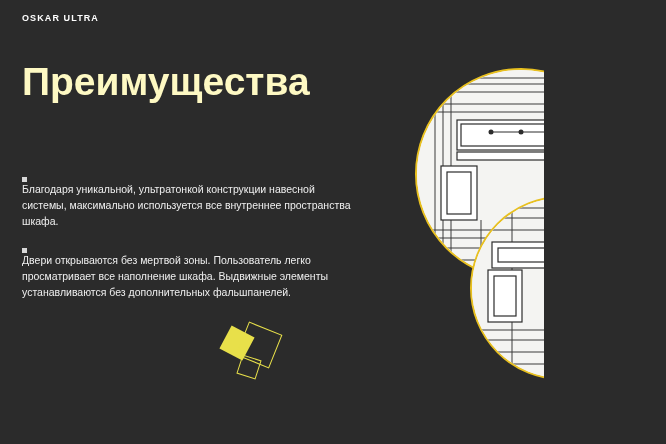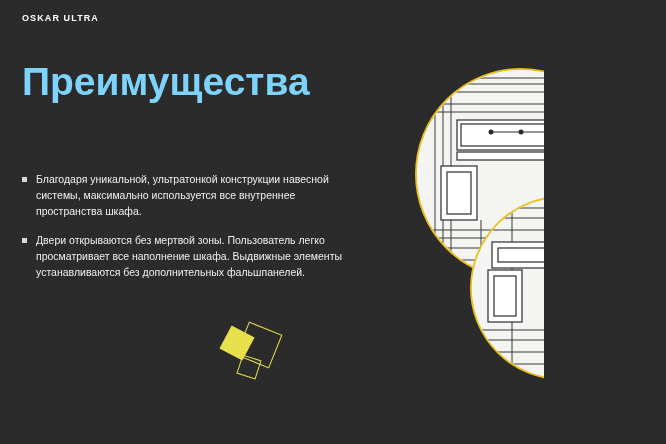--- a/index.html
+++ b/index.html
@@ -31,21 +31,21 @@
     color: #ffffff;
     z-index: 12;
   }
   
   .title {
     position: absolute;
     top: 62px;
     left: 22px;
     font-size: 39px;
     font-weight: bold;
-    color: #7dd3fc;
+    color: #fef9c3;
     letter-spacing: 0px;
     line-height: 1.05;
     z-index: 12;
     text-align: center;
   }
   
   .subtitle {
     position: absolute;
     top: 147px;
     left: 22px;
@@ -59,20 +59,21 @@
     position: absolute;
     top: 172px;
     left: 22px;
     width: 340px;
     z-index: 12;
   }
   .bullet {
     display: flex;
     align-items: flex-start;
     margin-bottom: 14px;
+    flex-direction: column;
   }
   .bullet-marker {
     width: 5px;
     height: 5px;
     background: #d8d8d8;
     margin-top: 5px;
     margin-right: 9px;
     flex: 0 0 auto;
   }
   .bullet-text {

